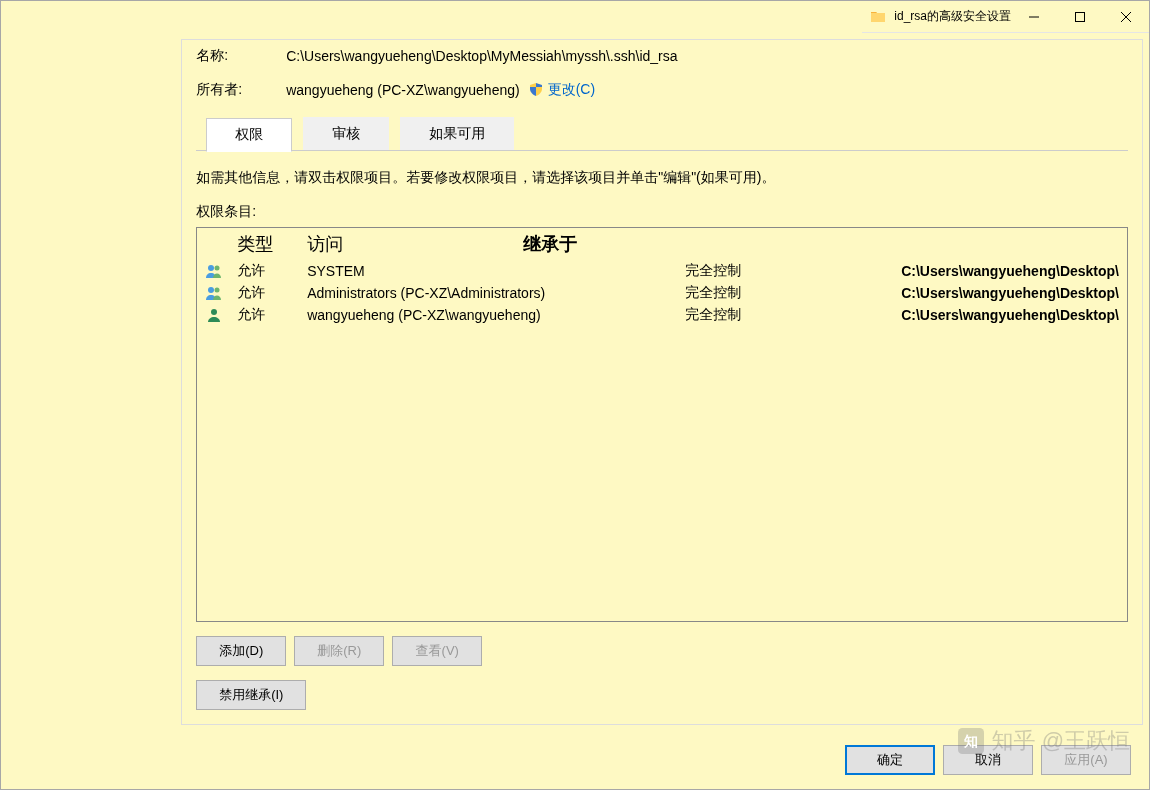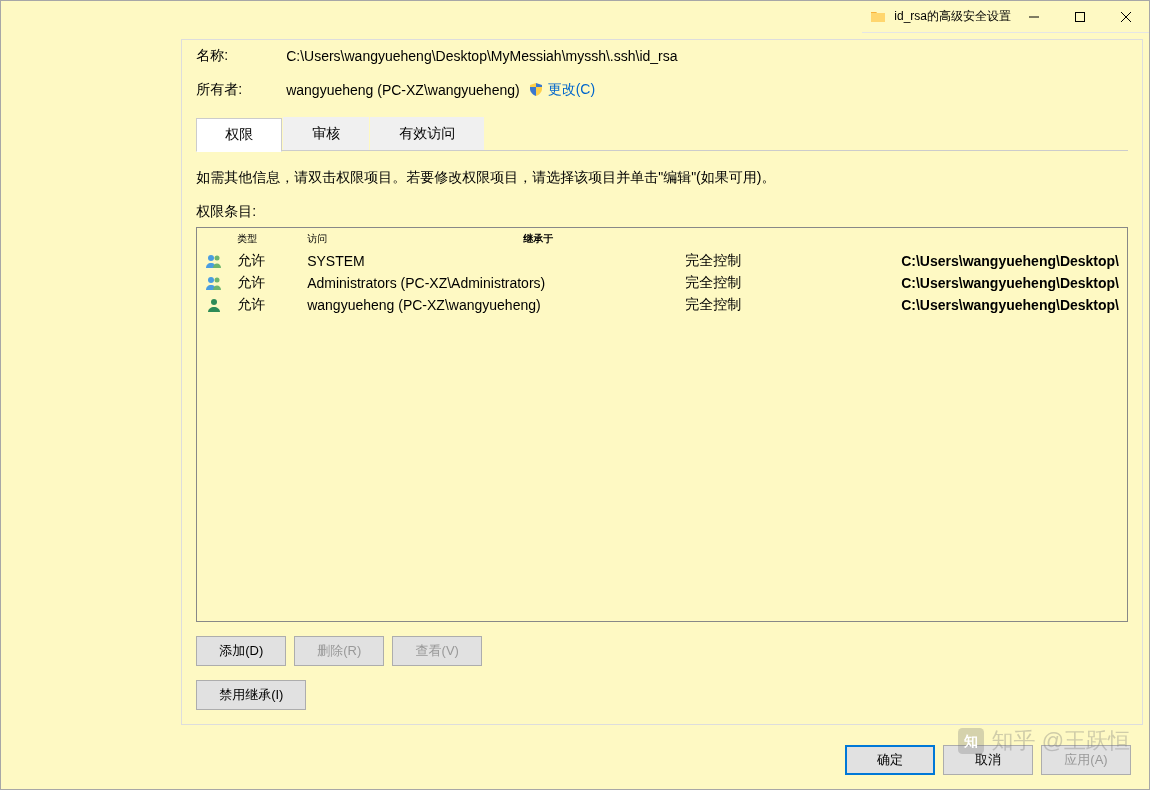--- a/index.html
+++ b/index.html
@@ -80,20 +80,21 @@
   display: flex;
   margin-top: 8px;
 }
 .tab {
   padding: 7px 28px;
   font-size: 14px;
   border: 1px solid transparent;
   cursor: pointer;
   background: #f0f0f0;
   margin-right: 1px;
+  margin-left: 10px;
 }
 .tab.active {
   background: #fff;
   border: 1px solid #ccc;
   border-bottom: 1px solid #fff;
   position: relative;
   top: 1px;
 }
 .tab:not(.active) {
   border-bottom: 1px solid #ccc;
@@ -116,21 +117,21 @@
 }
 .perm-table {
   border: 1px solid #888;
   flex: 1;
   overflow: auto;
   min-height: 340px;
 }
 .perm-header {
   display: flex;
   padding: 4px 8px;
-  font-size: 10px;
+  font-size: 18px;
 }
 .perm-row {
   display: flex;
   align-items: center;
   padding: 2px 8px;
   font-size: 14px;
 }
 .col-icon { width: 32px; display: flex; align-items: center; }
 .col-type { width: 70px; }
 .col-principal { width: 378px; }
@@ -222,21 +223,21 @@
           <path fill="#3b78ce" d="M2 5h6v9C5 13 2 10 2 7z"></path>
             <path fill="#ffd04a" d="M8 5h6v2c0 3-3 6-6 7z"></path>
         </svg>
         <span>更改(C)</span>
       </span>
     </div>
 
     <div class="tabs">
       <div class="tab active">权限</div>
       <div class="tab">审核</div>
-      <div class="tab">有效访问</div>
+      <div class="tab">如果可用</div>
     </div>
 
     <div class="tab-content-area">
       <div class="instructions">如需其他信息，请双击权限项目。若要修改权限项目，请选择该项目并单击"编辑"(如果可用)。</div>
       <div class="section-label">权限条目:</div>
 
       <div class="perm-table">
         <div class="perm-header">
           <div class="col-icon"></div>
           <div class="col-type">类型</div>

